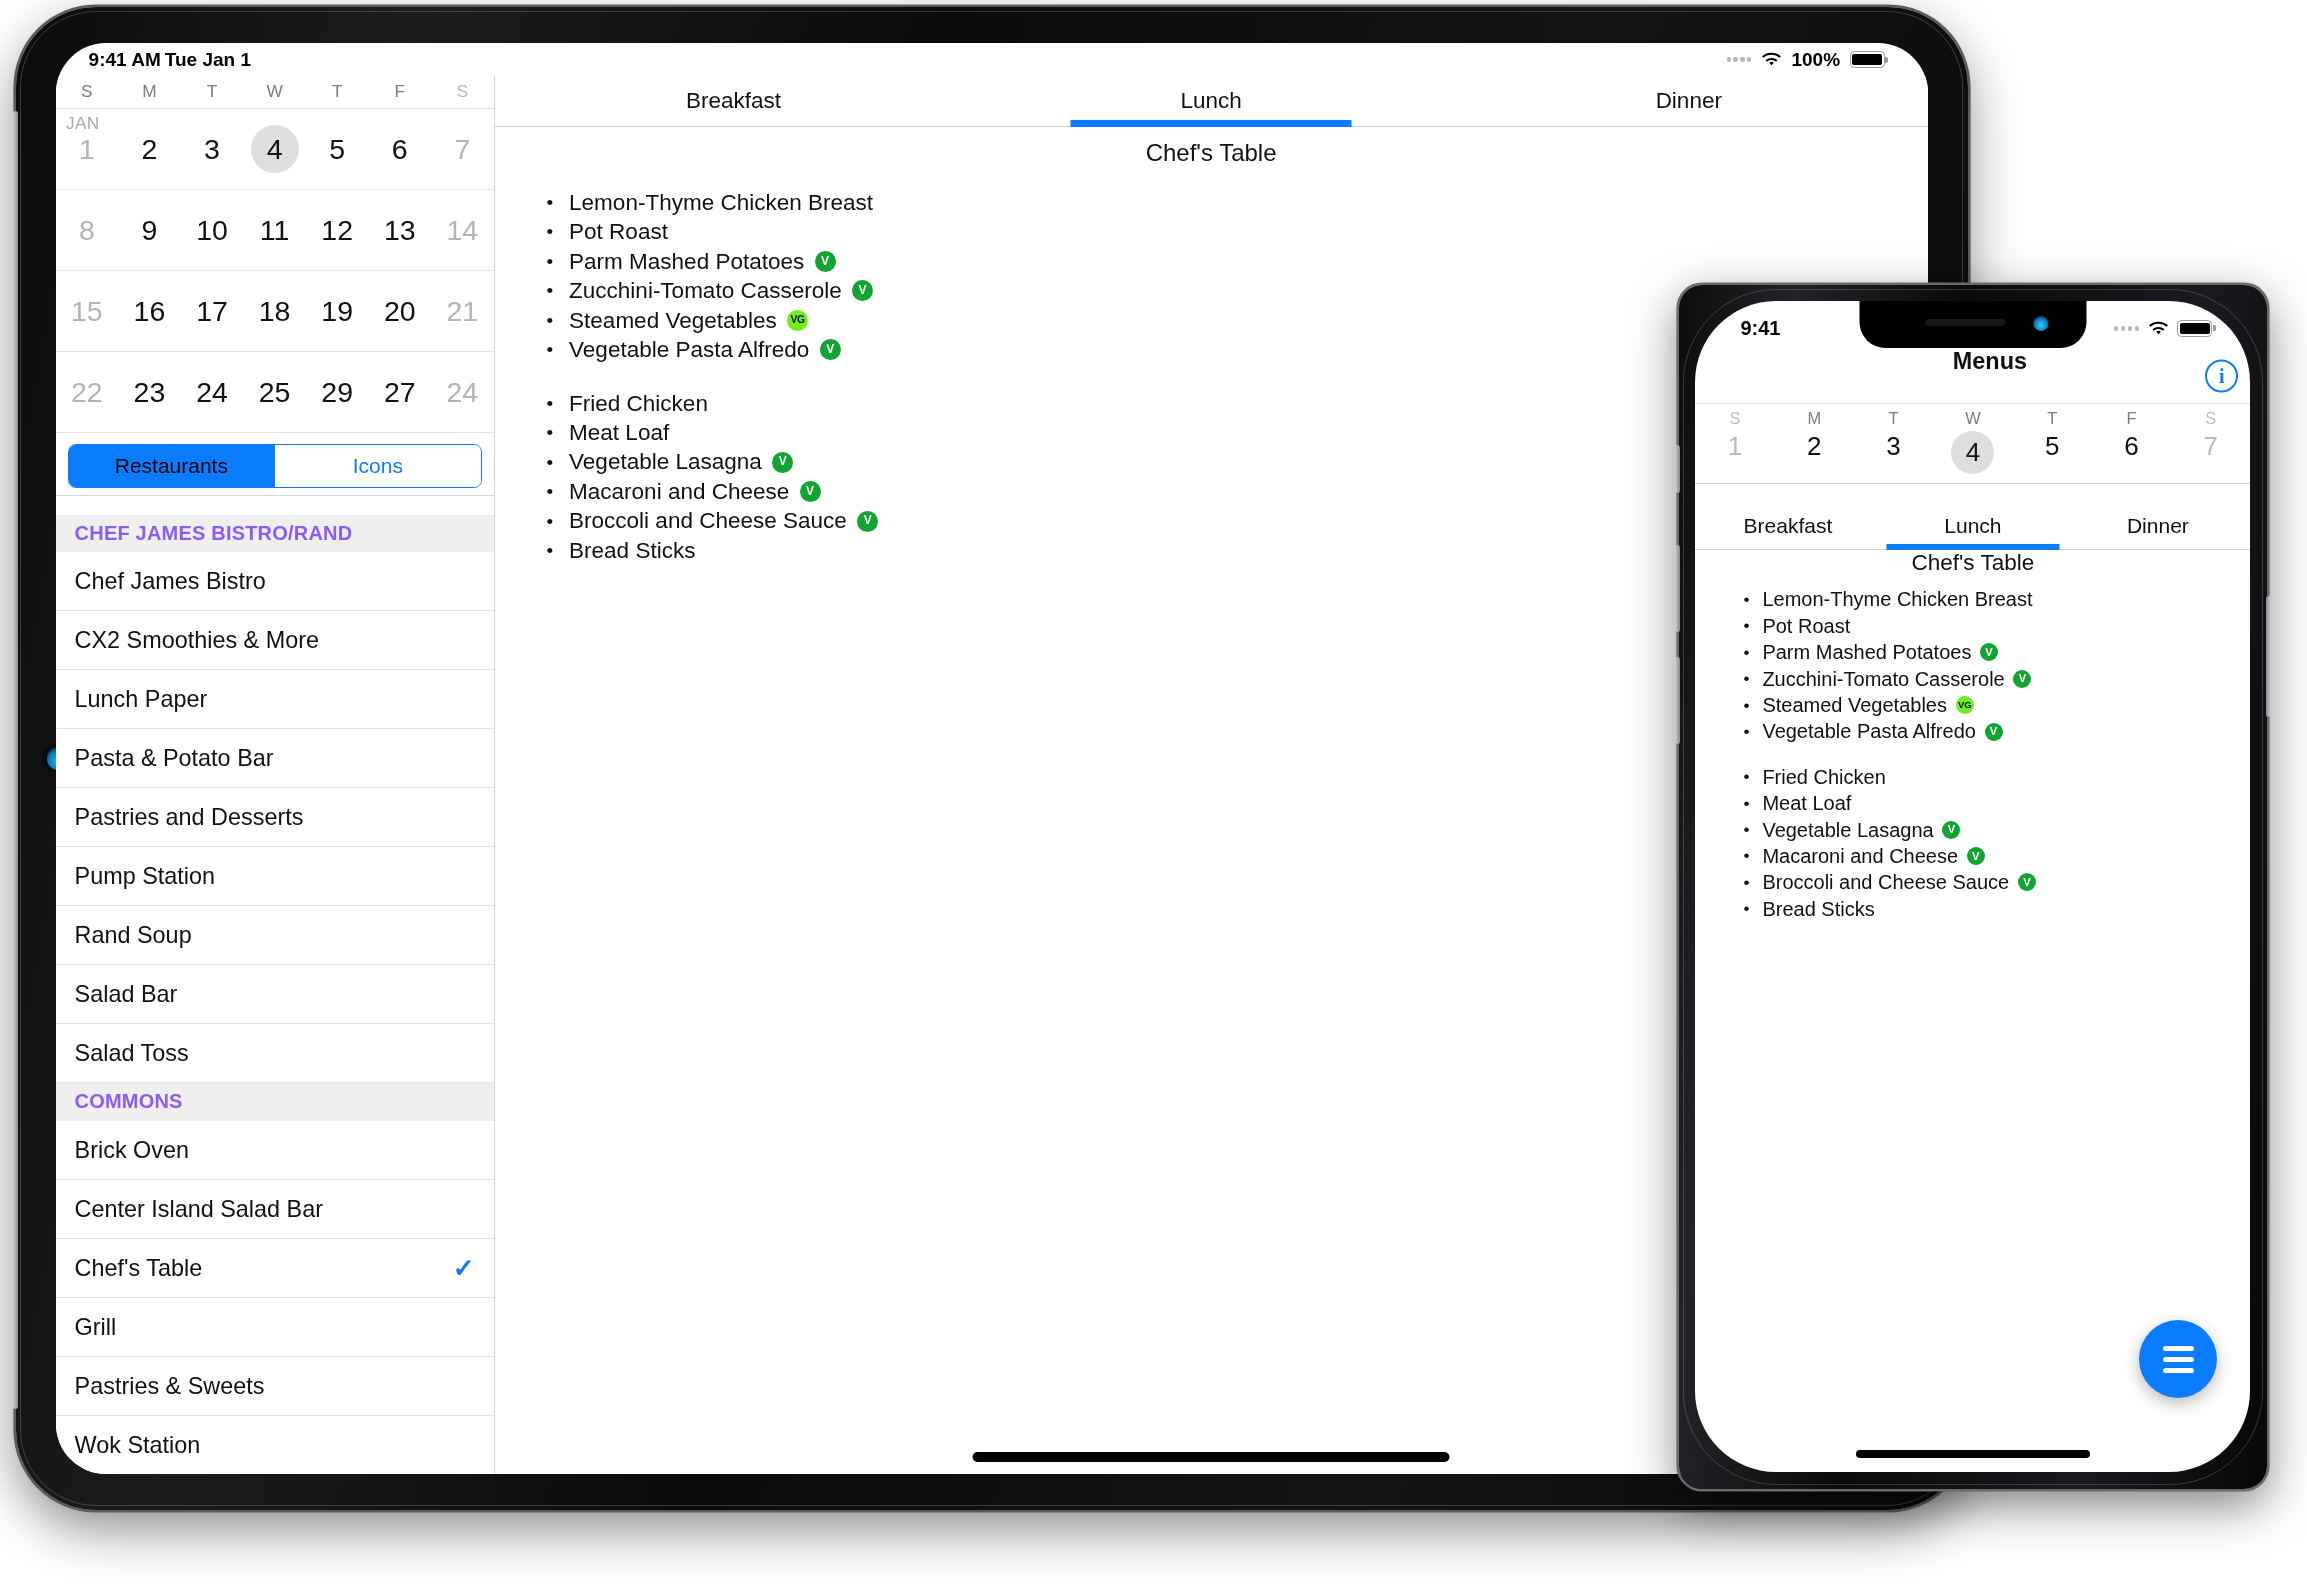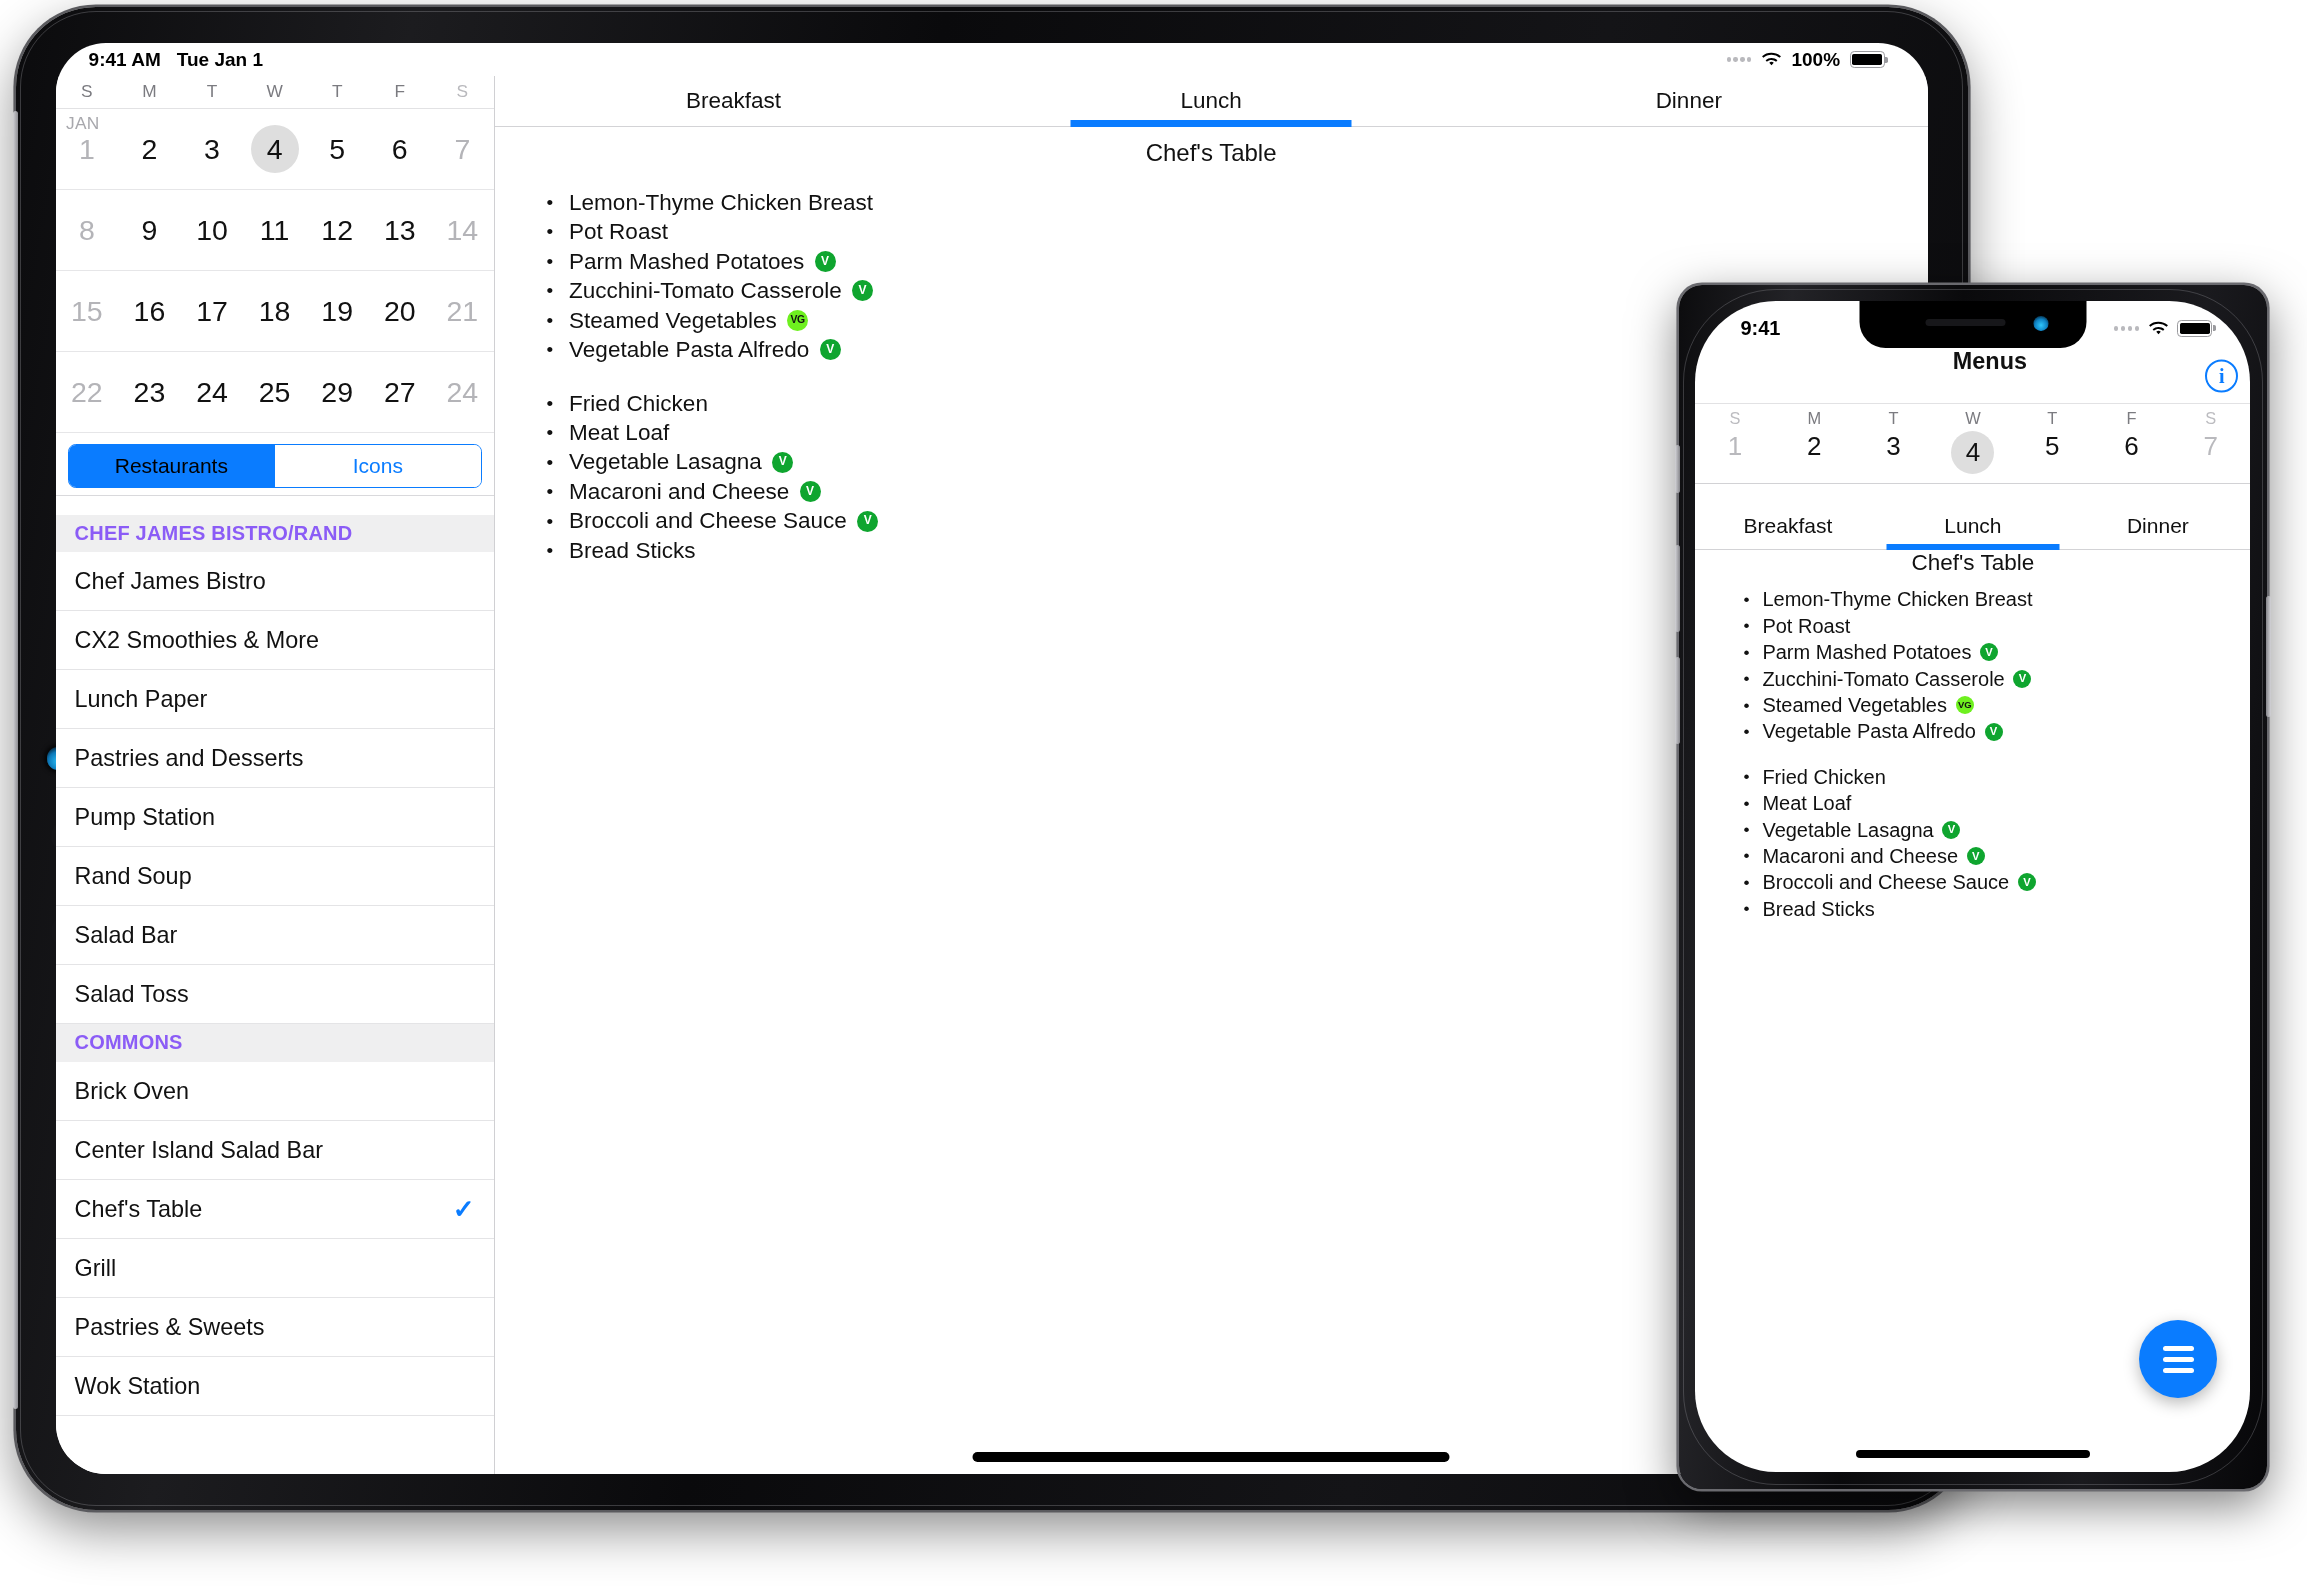--- a/index.html
+++ b/index.html
@@ -86,21 +86,21 @@
     height: 33px;
     display: flex;
     align-items: center;
     justify-content: space-between;
     padding: 0 43px 0 33px;
     box-sizing: border-box;
     font-size: 19px;
     font-weight: 600;
     color: #000;
   }
-  .ipad-status-left { display: flex; align-items: flex-end; gap: 16px; }
+  .ipad-status-left { display: flex; align-items: flex-end; gap: 4px; }
   .ipad-status-right { display: flex; align-items: center; gap: 9.5px; }
   .sig-dots { display: flex; gap: 2.6px; align-items: flex-end; }
   .sig-dots i { display:block; width: 4.3px; height: 4.3px; border-radius: 50%; background: #b9b9bd; }
   .batt {
     width: 35px; height: 16.4px;
     border: 1.7px solid #9a9a9e;
     border-radius: 4.3px;
     padding: 1.7px;
     box-sizing: border-box;
     position: relative;
@@ -649,20 +649,23 @@
           <div class="li">
               <span>Chef James Bistro</span>
             </div>
           <div class="li">
               <span>CX2 Smoothies &amp; More</span>
             </div>
           <div class="li">
               <span>Lunch Paper</span>
             </div>
           <div class="li">
+              <span>Pasta &amp; Potato Bar</span>
+            </div>
+          <div class="li">
               <span>Pastries and Desserts</span>
             </div>
           <div class="li">
               <span>Pump Station</span>
             </div>
           <div class="li">
               <span>Rand Soup</span>
             </div>
           <div class="li">
               <span>Salad Bar</span>

